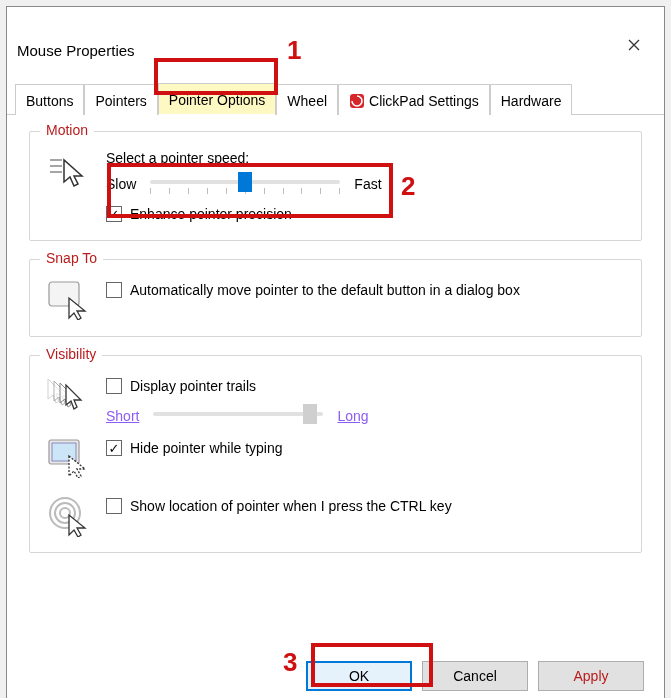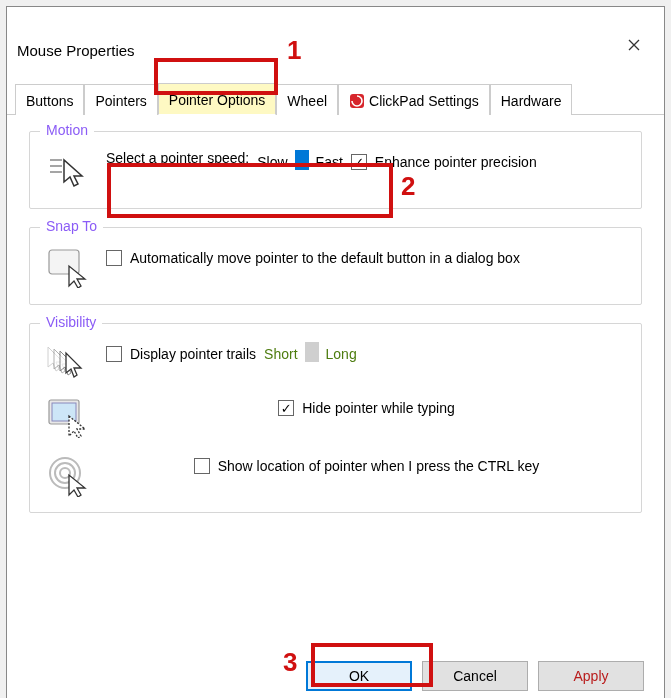--- a/index.html
+++ b/index.html
@@ -81,38 +81,39 @@
     padding: 18px 14px 14px 14px;
     position: relative;
   }
   .group-title {
     position: absolute;
     top: -10px;
     left: 10px;
     background: #fff;
     padding: 0 6px;
     font-size: 14px;
-    color: #8b5cf6;
+    color: #b91c1c;
   }
   .row {
     display: flex;
     align-items: flex-start;
     gap: 14px;
   }
   .icon-cell {
     width: 48px;
     height: 44px;
     display: flex;
     align-items: center;
     justify-content: center;
     flex-shrink: 0;
   }
   .field {
     flex: 1;
     display: flex;
+    flex-direction: column;
     gap: 8px;
   }
   .slider-row {
     display: flex;
     align-items: center;
     gap: 14px;
     position: relative;
   }
   .slider-track {
     flex: 1;
@@ -151,21 +152,21 @@
     transform: translateX(-50%);
     cursor: pointer;
   }
   .slider-thumb.disabled {
     background: #cfcfcf;
   }
   .slider-label {
     font-size: 14px;
     white-space: nowrap;
   }
-  .slider-label.disabled { color: #4d7c0f; }
+  .slider-label.disabled { color: #8b5cf6; text-decoration: underline; }
   .checkbox-row {
     display: flex;
     align-items: center;
     gap: 8px;
     margin: 4px 0;
   }
   .checkbox {
     width: 16px; height: 16px;
     border: 1px solid #666;
     background: #fff;

